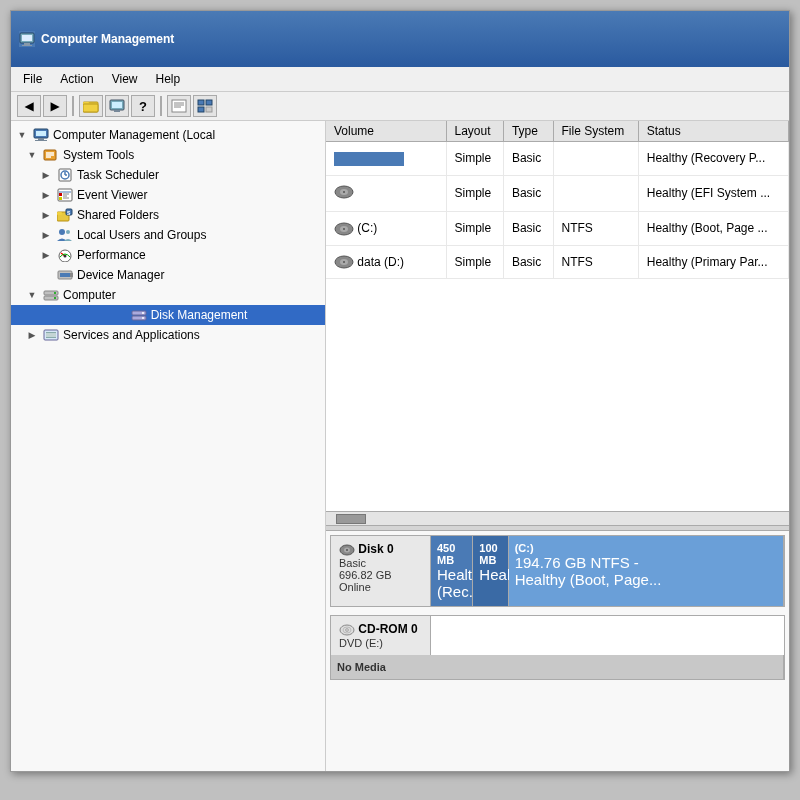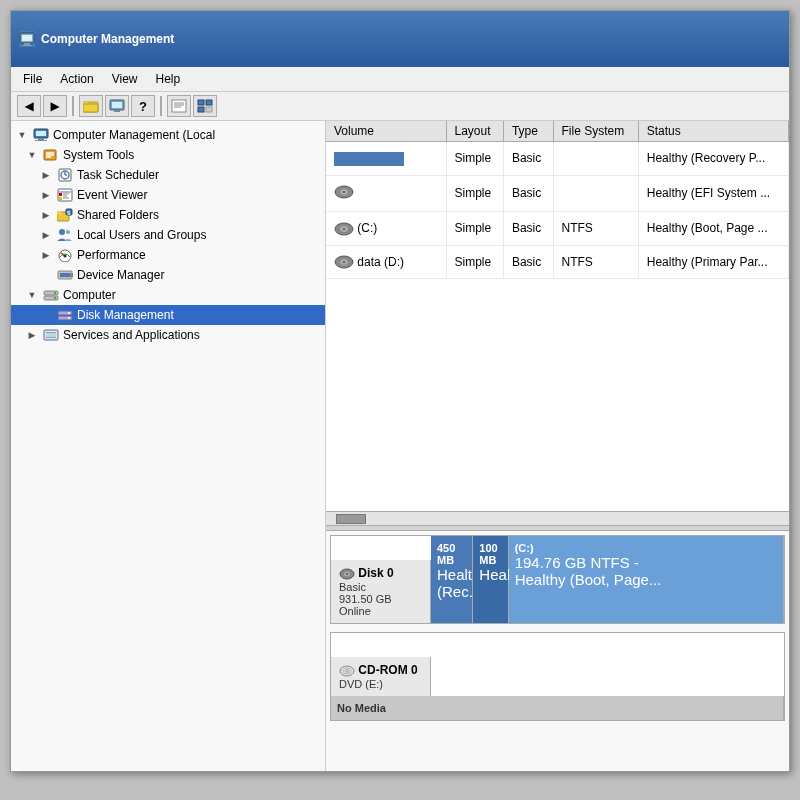--- a/index.html
+++ b/index.html
@@ -91,21 +91,21 @@
 
     .tree-item {
       padding: 2px 4px;
       cursor: pointer;
       display: flex;
       align-items: center;
       gap: 4px;
       white-space: nowrap;
       font-size: 12px;
     }
-    .tree-item.selected { background: #316ac5; color: white; }
+    .tree-item.selected { background: #316ac5; color: white; justify-content: center; }
 
     .tree-item .expander {
       width: 14px;
       height: 14px;
       display: flex;
       align-items: center;
       justify-content: center;
       font-size: 9px;
       color: #555;
       flex-shrink: 0;
@@ -193,21 +193,20 @@
       background: white;
     }
 
     .disk-label {
       width: 100px;
       min-width: 100px;
       background: #e8e8e8;
       border-right: 1px solid #aaa;
       padding: 6px 8px;
       font-size: 11px;
-      margin-top: 24px;
     }
 
     .disk-label .disk-name { font-weight: bold; font-size: 12px; }
     .disk-label .disk-type { color: #333; }
     .disk-label .disk-size { color: #333; }
     .disk-label .disk-status { color: #333; }
 
     .disk-partitions {
       flex: 1;
       display: flex;
@@ -536,21 +535,21 @@
           <div class="disk-label">
             <div class="disk-name">
               <svg width="16" height="14" viewBox="0 0 16 14" style="display:inline-block;vertical-align:middle;">
                 <ellipse cx="8" cy="7" rx="7" ry="5" fill="#888" stroke="#555" stroke-width="1"></ellipse>
                 <ellipse cx="8" cy="7" rx="3" ry="2.5" fill="#aaa"></ellipse>
                 <circle cx="8" cy="7" r="1" fill="#555"></circle>
               </svg>
               <span>Disk 0</span>
             </div>
             <div class="disk-type">Basic</div>
-            <div class="disk-size">931.50 GB</div>
+            <div class="disk-size">696.82 GB</div>
             <div class="disk-status">Online</div>
           </div>
           <div class="disk-partitions">
 
             <div class="partition partition-blue" style="width:12%;">
               <div class="part-size">450 MB</div>
               <div class="part-label">Healthy (Rec...</div>
             </div>
 
             <div class="partition partition-blue2" style="width:10%;">

